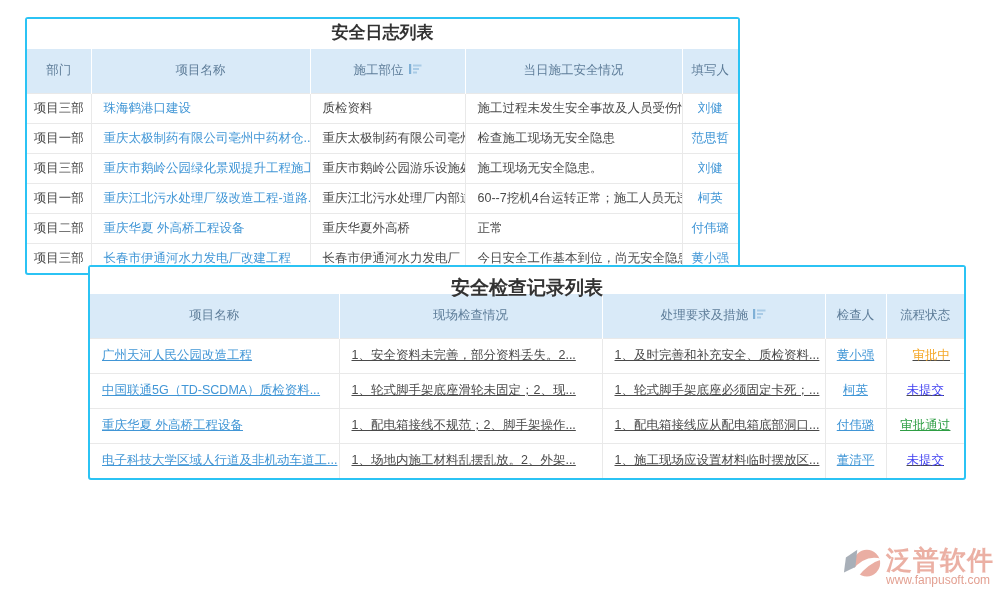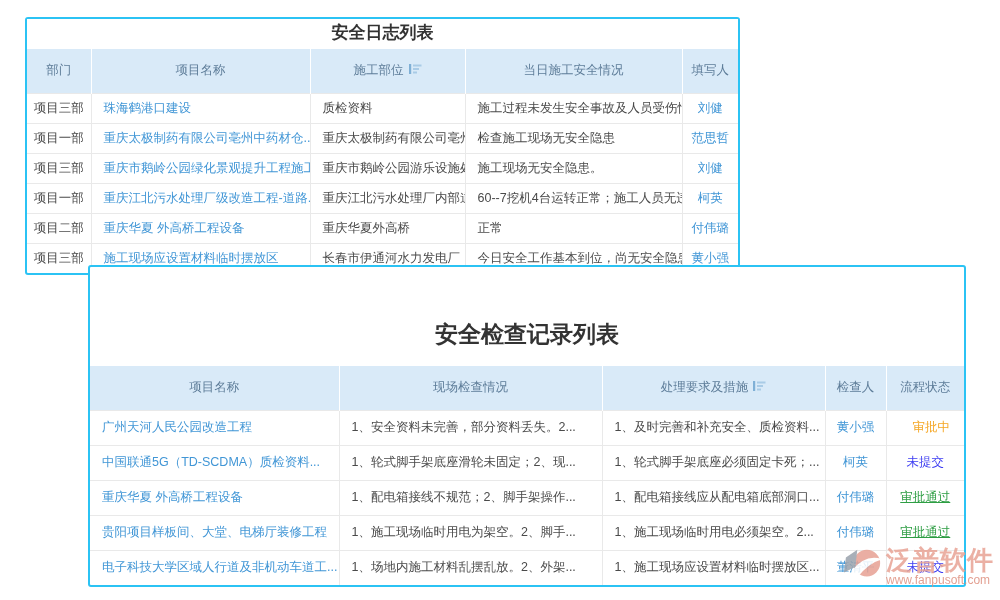--- a/index.html
+++ b/index.html
@@ -6,31 +6,31 @@
   html,body { width:1000px; height:600px; background:#fff; overflow:hidden;
     font-family:"Liberation Sans","DejaVu Sans",sans-serif; }
   body { position:relative; }
 
   .tbl-wrap { position:absolute; border:2px solid #2bc3f4; border-radius:3px; background:#fff; }
   .tbl-wrap.log   { left:25px;  top:17px;  width:715px; }
   .tbl-wrap.check { left:88px;  top:265px; width:878px; }
 
   .tbl-title { text-align:center; font-weight:bold; color:#333; background:#fff; }
   .log .tbl-title   { font-size:17px; line-height:30px; height:30px;font-family:Liberation Mono, monospace; }
-  .check .tbl-title { font-size:23px; line-height:41px; height:52px;margin-top:47px; }
+  .check .tbl-title { font-size:19px; line-height:41px; height:27px; }
 
   table { width:100%; border-collapse:collapse; table-layout:fixed; }
   th { background:#d9eaf8; color:#5e7d99; font-weight:normal; font-size:12.5px;
        height:44px; text-align:center; border-left:1px solid #fff; }
   th:first-child { border-left:none; }
   td { font-size:12.5px; color:#4a4a4a; border-top:1px solid #e9e9e9;
        border-left:1px solid #e9e9e9; padding:0 12px; white-space:nowrap; overflow:hidden; }
   td:first-child { border-left:none;margin-top:32px; }
   .log td   { height:30px; }
-  .check td { height:35px; }
+  .check td { height:35px;text-decoration:underline; }
 
   .c-center { text-align:center; padding:0 4px; }
   .link { color:#4196d6; cursor:pointer; }
   .status-pending     { color:#f5a623;margin-left:12px; }
   .status-unsubmitted { color:#3d3df2; }
   .status-approved    { color:#2e9e44; text-decoration:underline; }
 
   .sort-ic { display:inline-block; vertical-align:-1px; margin-left:5px; }
 
   .logo { position:absolute; left:843px; top:545px; display:flex; align-items:center; opacity:.85; }
@@ -96,21 +96,21 @@
       </tr>
       <tr>
         <td class="c-center">项目二部</td>
         <td class="link">重庆华夏 外高桥工程设备</td>
         <td>重庆华夏外高桥</td>
         <td>正常</td>
         <td class="c-center link">付伟璐</td>
       </tr>
       <tr>
         <td class="c-center">项目三部</td>
-        <td class="link">施工现场应设置材料临时摆放区</td>
+        <td class="link">长春市伊通河水力发电厂改建工程</td>
         <td>长春市伊通河水力发电厂</td>
         <td>今日安全工作基本到位，尚无安全隐患...</td>
         <td class="c-center link">黄小强</td>
       </tr>
     </tbody>
   </table>
 </div>
 
 <div class="tbl-wrap check">
   <div class="tbl-title">安全检查记录列表</div>
@@ -152,27 +152,20 @@
         <td class="c-center"><span class="status-unsubmitted">未提交</span></td>
       </tr>
       <tr>
         <td class="link">重庆华夏 外高桥工程设备</td>
         <td>1、配电箱接线不规范；2、脚手架操作...</td>
         <td>1、配电箱接线应从配电箱底部洞口...</td>
         <td class="c-center link">付伟璐</td>
         <td class="c-center"><span class="status-approved">审批通过</span></td>
       </tr>
       <tr>
-        <td class="link">贵阳项目样板间、大堂、电梯厅装修工程</td>
-        <td>1、施工现场临时用电为架空。2、脚手...</td>
-        <td>1、施工现场临时用电必须架空。2...</td>
-        <td class="c-center link">付伟璐</td>
-        <td class="c-center"><span class="status-approved">审批通过</span></td>
-      </tr>
-      <tr>
         <td class="link">电子科技大学区域人行道及非机动车道工...</td>
         <td>1、场地内施工材料乱摆乱放。2、外架...</td>
         <td>1、施工现场应设置材料临时摆放区...</td>
         <td class="c-center link">董清平</td>
         <td class="c-center"><span class="status-unsubmitted">未提交</span></td>
       </tr>
     </tbody>
   </table>
 </div>
 

